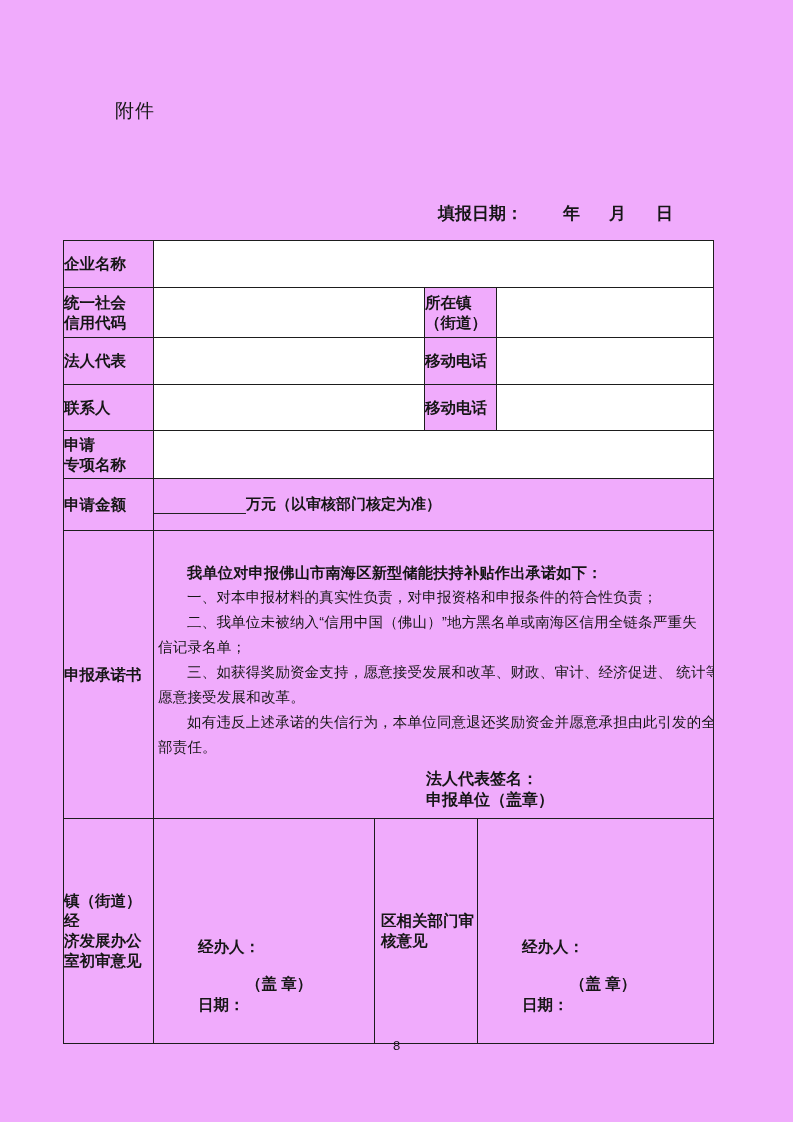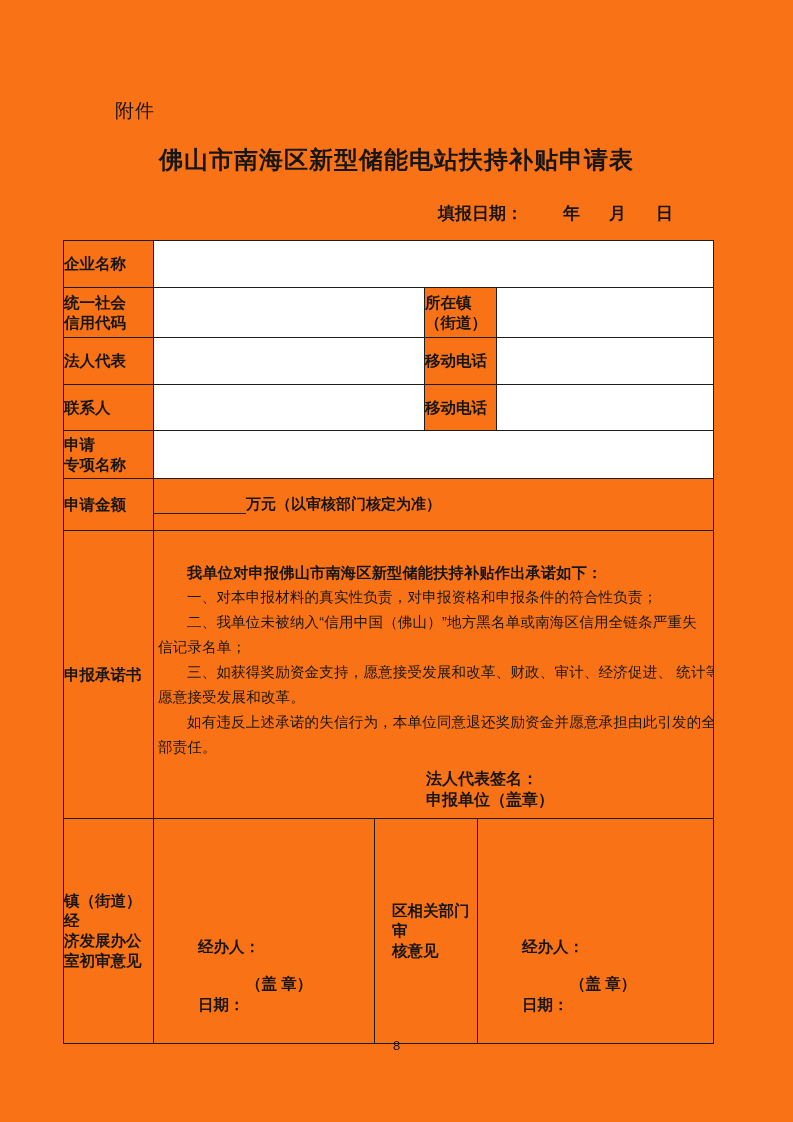--- a/index.html
+++ b/index.html
@@ -3,21 +3,21 @@
 <meta charset="utf-8">
 <style>
   * { margin: 0; padding: 0; box-sizing: border-box; }
   html, body { background: #ffffff; }
   body { font-family: "Liberation Sans", "DejaVu Sans", sans-serif; color: #161616; }
   .page {
     position: relative;
     width: 793px;
     height: 1122px;
     margin: 0 auto;
-    background: #f97316;
+    background: #f0abfc;
     overflow: hidden;
   }
   .attachment {
     position: absolute;
     left: 115px;
     top: 98px;
     font-size: 19px;
     letter-spacing: 1px;
   }
   .doc-title {
@@ -97,39 +97,38 @@
     font-size: 16px;
   }
   .sig-block .seal-row { margin-top: 0; }
 
   
   td.review-cell { position: relative; padding: 0; }
   .rv-item { position: absolute; font-weight: bold; font-size: 15.5px; white-space: nowrap; }
   .rv-handler { left: 44px; top: 118px; }
   .rv-seal    { left: 92px; top: 155px; }
   .rv-date    { left: 44px; top: 176px; }
-  td.district-lbl { text-align: left; padding-left: 17px; }
+  td.district-lbl { text-align: left; padding-left: 6px; }
 
   .page-number {
     position: absolute;
     left: 0;
     top: 1038px;
     width: 100%;
     text-align: center;
     font-size: 13px;
   }
 </style>
 </head>
 <body>
 
 <div class="page">
 
   <div class="attachment">附件</div>
 
-  <div class="doc-title">佛山市南海区新型储能电站扶持补贴申请表</div>
 
   <div class="date-line"><span>填报日期：</span><span class="gap-y">年</span><span class="gap-m">月</span><span class="gap-d">日</span></div>
 
   <table class="form">
     <colgroup>
       <col style="width:90px">
         <col style="width:221px">
         <col style="width:50px">
       <col style="width:53px">
         <col style="width:19px">

